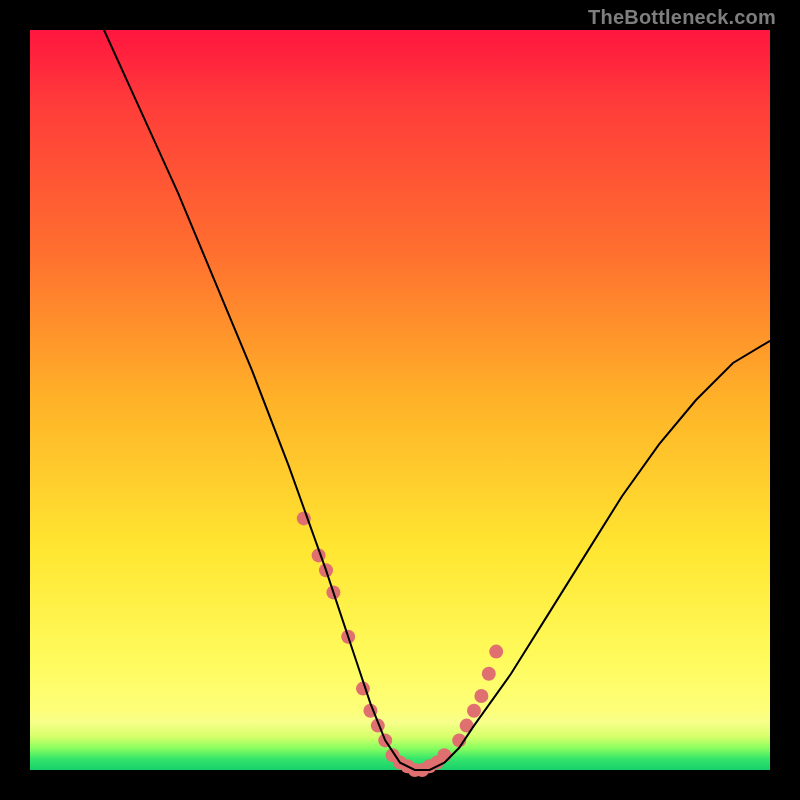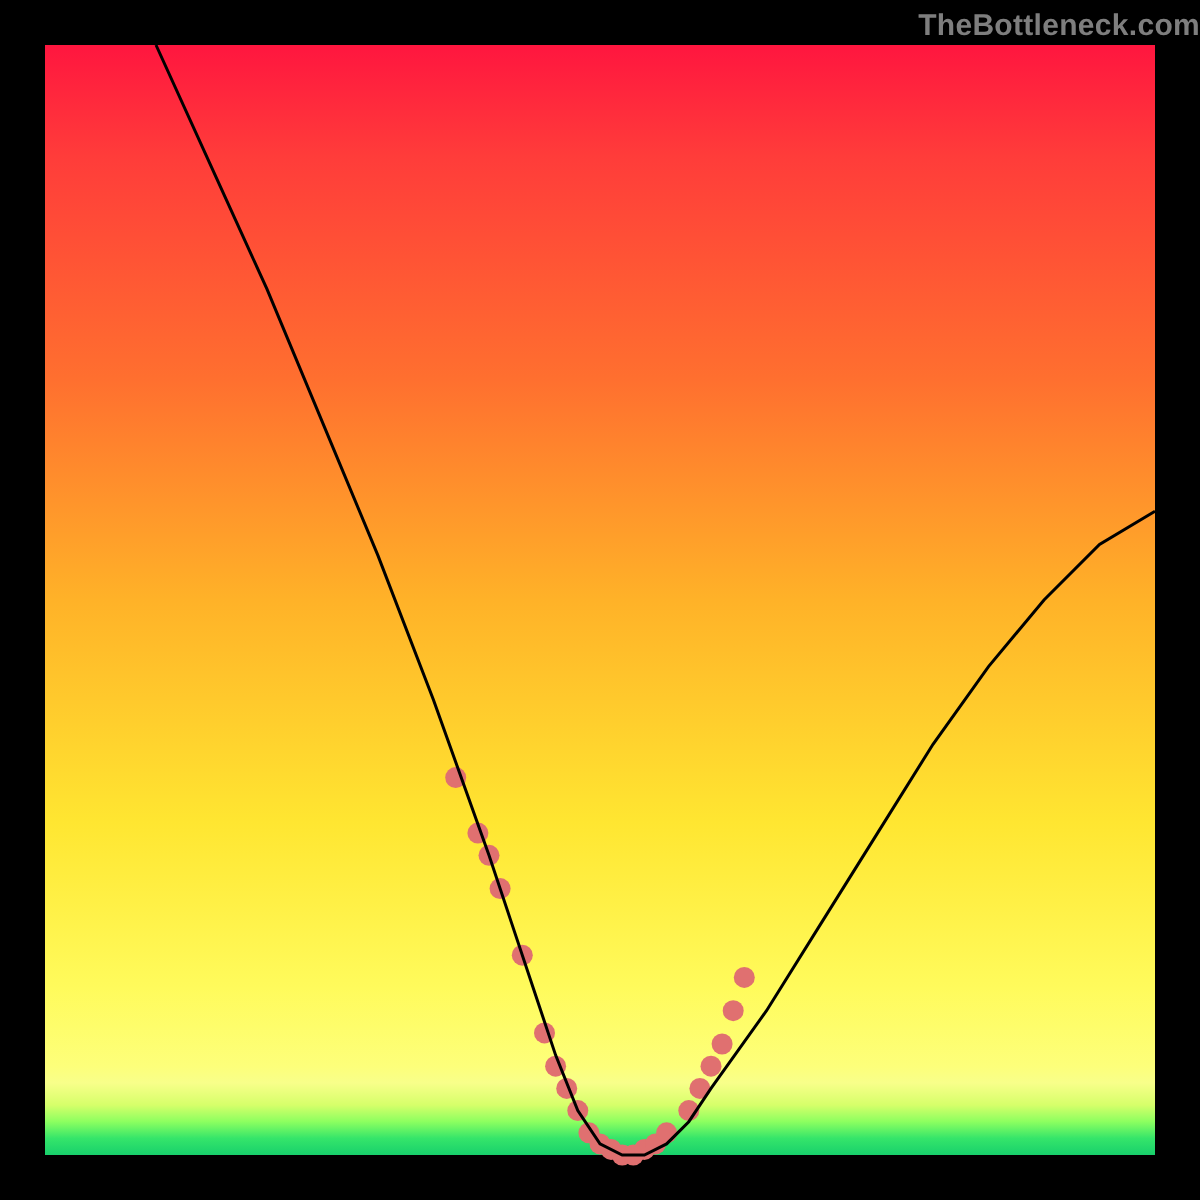--- a/index.html
+++ b/index.html
@@ -36,21 +36,21 @@
       #f8ff8a 93.5%,
       #d6ff6a 95.5%,
       #8cff60 97%,
       #35e56a 98.5%,
       #18d06c 100%
     );
   }
   .branding {
     position: absolute;
     top: 6px;
-    right: 0;
+    right: 24px;
     color: #7e7e7e;
     font-size: 20px;
     font-weight: 600;
     letter-spacing: 0.2px;
   }
   svg.curve {
     position: absolute;
     left: 0;
     top: 0;
     width: 740px;

